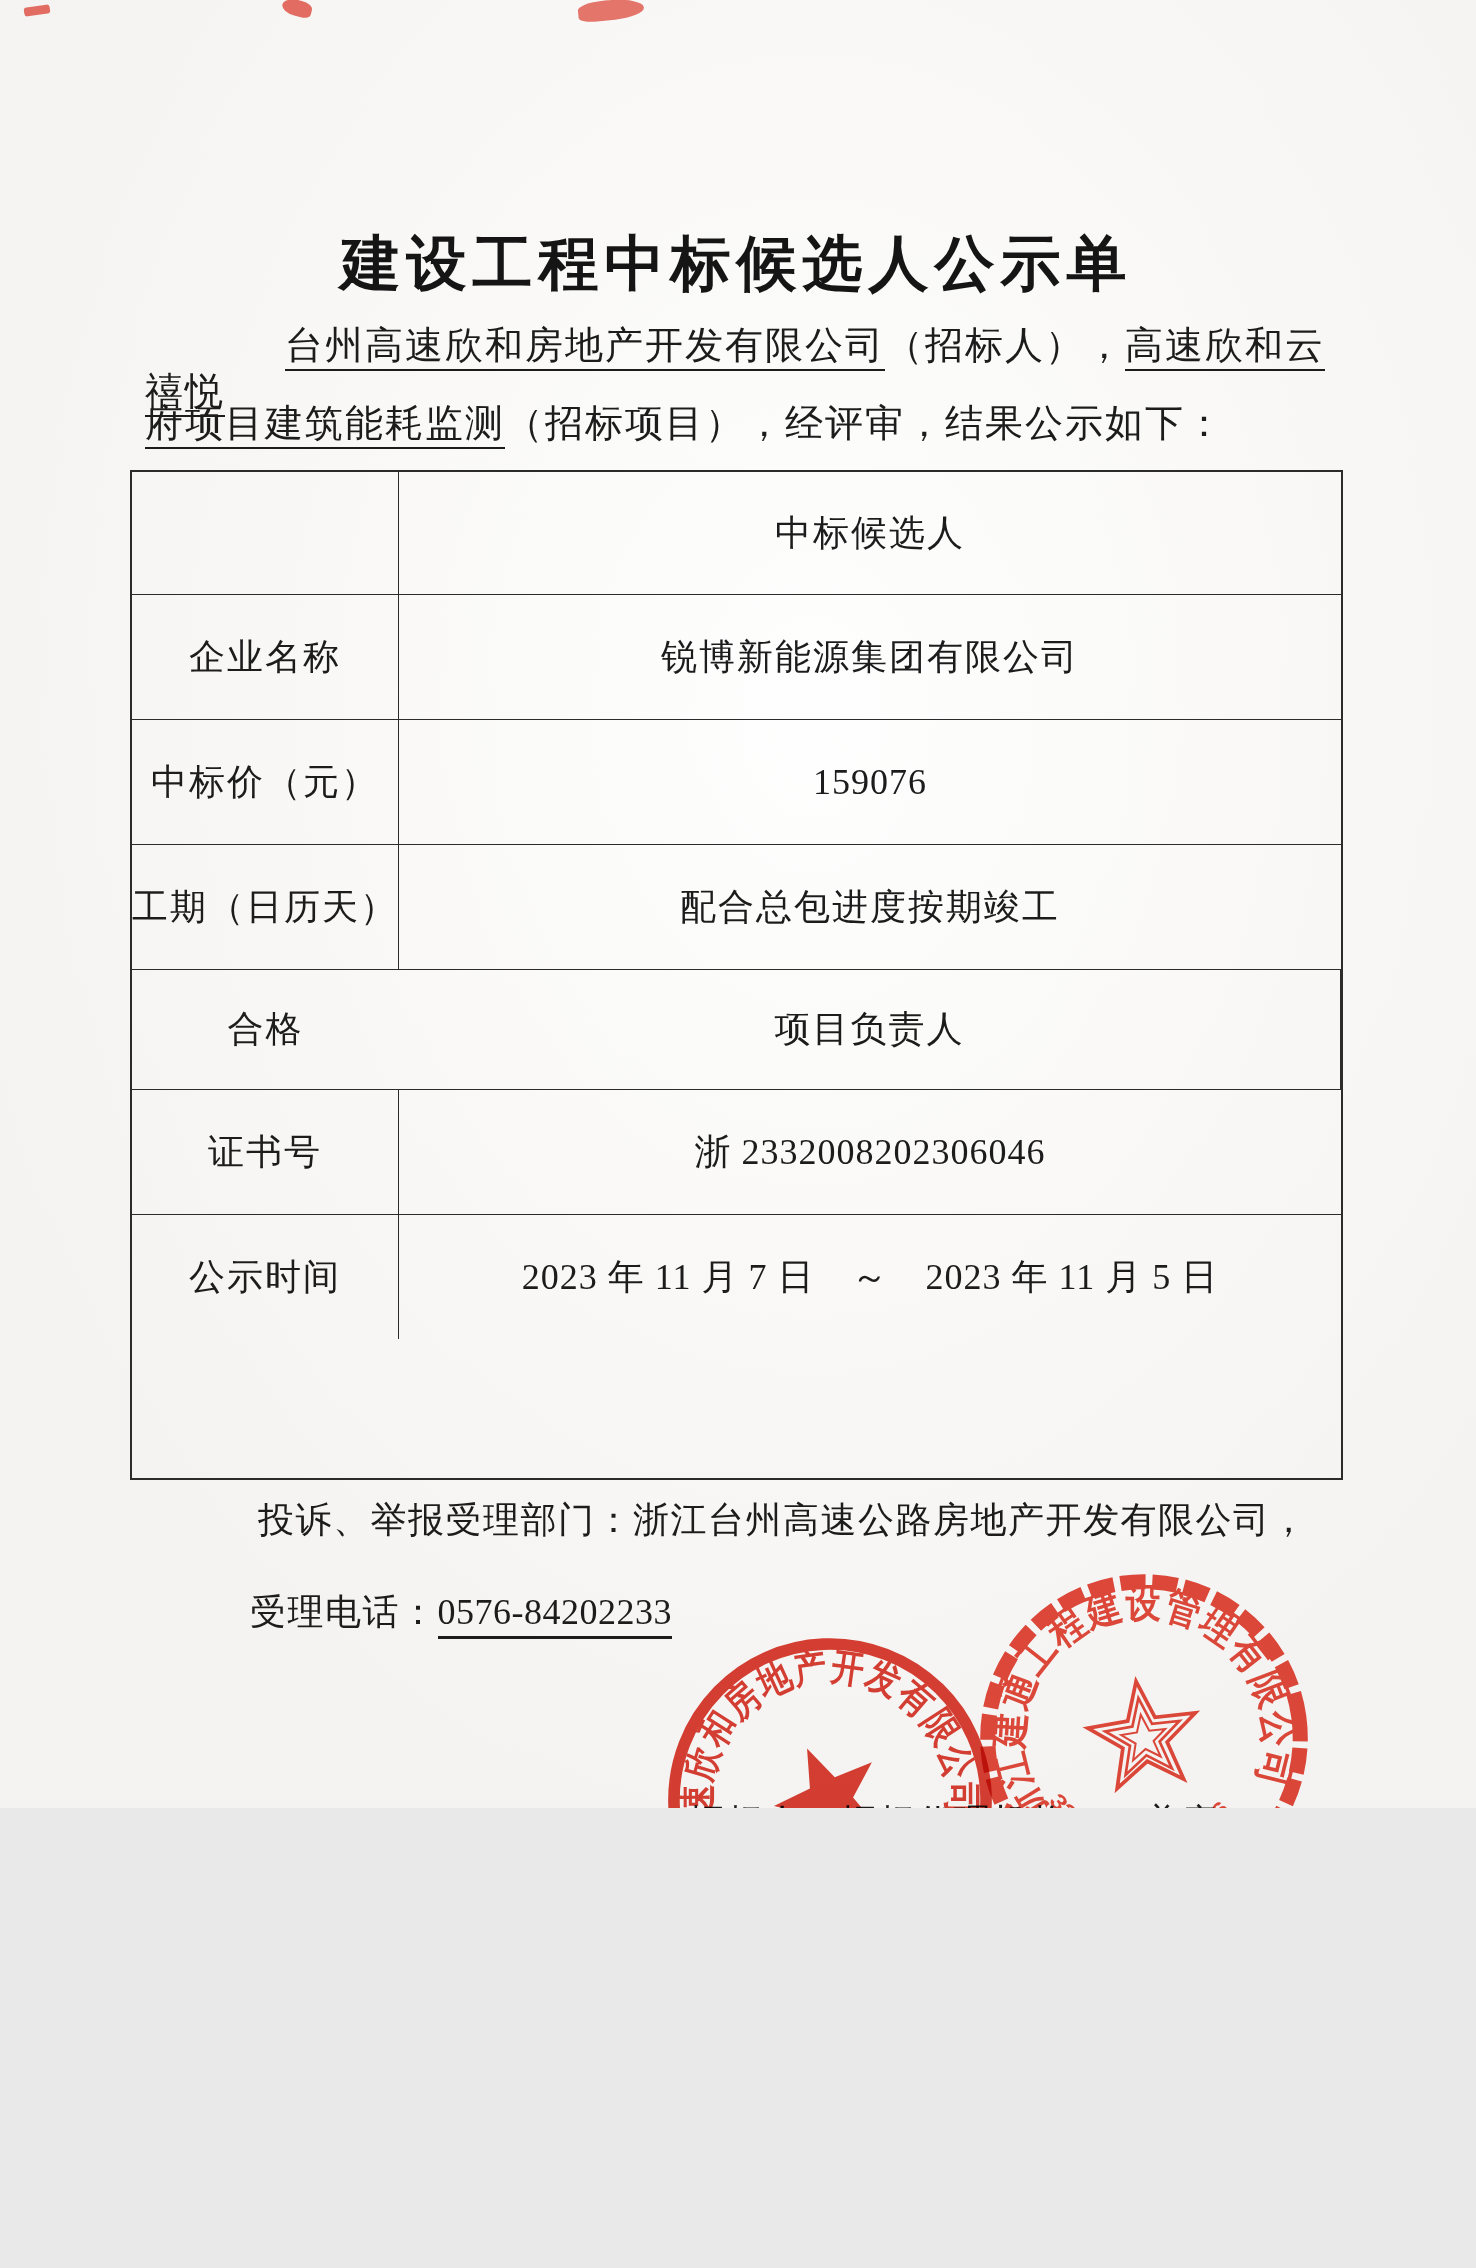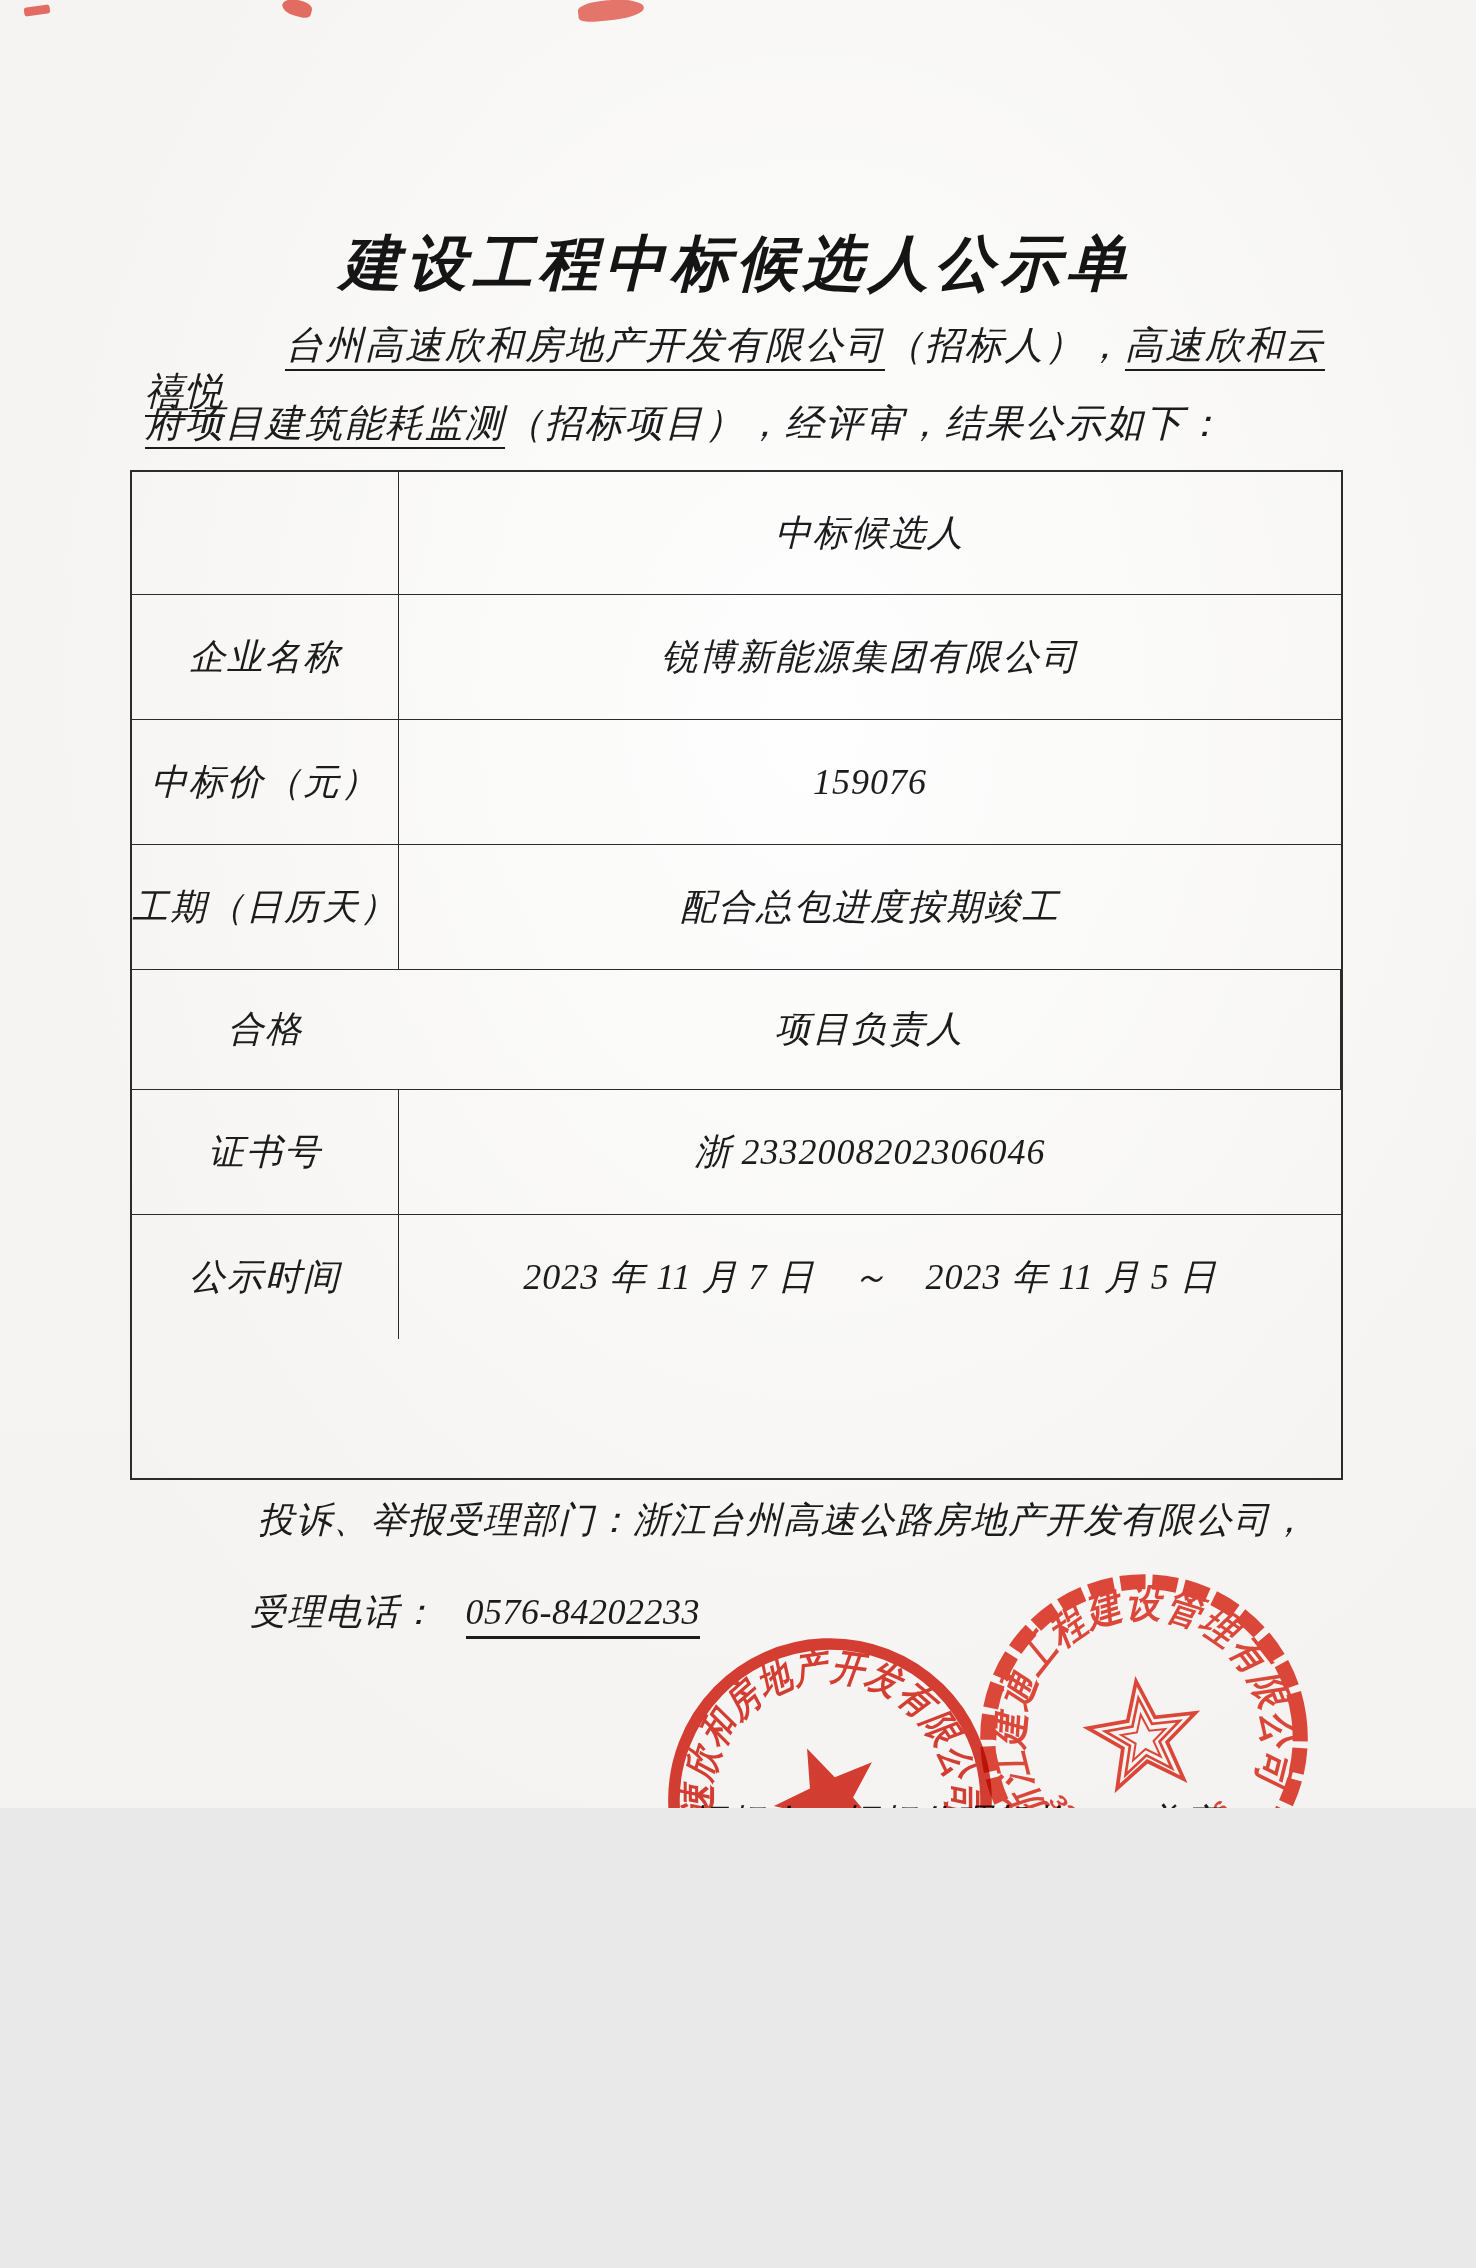--- a/index.html
+++ b/index.html
@@ -7,21 +7,20 @@
     width:1476px;height:2268px;
     font-family:"Liberation Serif", serif;
     color:#1c1c1c;
     background:#e9e9e9;
   }
   .page{
     position:relative;width:1476px;height:1808px;overflow:hidden;
     background:
       radial-gradient(ellipse at 55% 40%, rgba(255,255,255,.9), rgba(244,243,241,.9) 75%),
       linear-gradient(180deg,#fbfbfa 0%,#f6f5f3 60%,#f2f1ef 100%);
-    font-style: italic;
   }
   .doc-title{
     position:absolute;left:130px;top:224px;width:1213px;
     text-align:center;font-size:60px;font-weight:700;letter-spacing:6px;
     color:#151515;
   }
   .intro{position:absolute;left:145px;width:1210px;font-size:38px;line-height:46px;letter-spacing:2px;}
   .intro.l1{top:322px;text-indent:140px;}
   .intro.l2{top:400px;}
   .u{border-bottom:2.5px solid #1c1c1c;padding-bottom:3px;}
@@ -37,21 +36,21 @@
     border-top:1.5px solid #2b2b2b;
     display:flex;align-items:center;justify-content:center;
     font-size:36px;letter-spacing:2px;box-sizing:border-box;
   }
   .cell.first{border-top:none;}
   .cell.label{border-right:1.5px solid #2b2b2b;}
   .cell.num{font-family:"Liberation Serif", serif;letter-spacing:1px;text-align:right;}
   
   .complaint{position:absolute;left:258px;top:1496px;font-size:36px;letter-spacing:1.5px;}
   .phone-line{position:absolute;left:250px;top:1588px;font-size:36px;letter-spacing:1.5px;}
-  .phone-line .u{border-bottom:3px solid #1c1c1c;padding-bottom:4px;letter-spacing:0.5px;margin-left:28px;}
+  .phone-line .u{border-bottom:3px solid #1c1c1c;padding-bottom:4px;letter-spacing:0.5px;}
   .seal-caption{position:absolute;left:688px;top:1798px;font-size:37px;letter-spacing:1px;}
   .seal-date{position:absolute;left:700px;top:1858px;width:500px;text-align:center;font-size:37px;letter-spacing:2px;}
   
   .stamp{position:absolute;mix-blend-mode:multiply;opacity:.92;}
   .stamp.left-stamp{left:664px;top:1634px;width:332px;height:332px;transform:rotate(-24deg);}
   .stamp.right-stamp{left:976px;top:1570px;width:336px;height:336px;transform:rotate(-8deg);}
   .stamp svg{width:100%;height:100%;}
   .stamp text{font-family:"Liberation Sans", sans-serif;font-weight:700;}
   
   .scan-mark{position:absolute;background:#dd4a3c;border-radius:3px;opacity:.8;}

